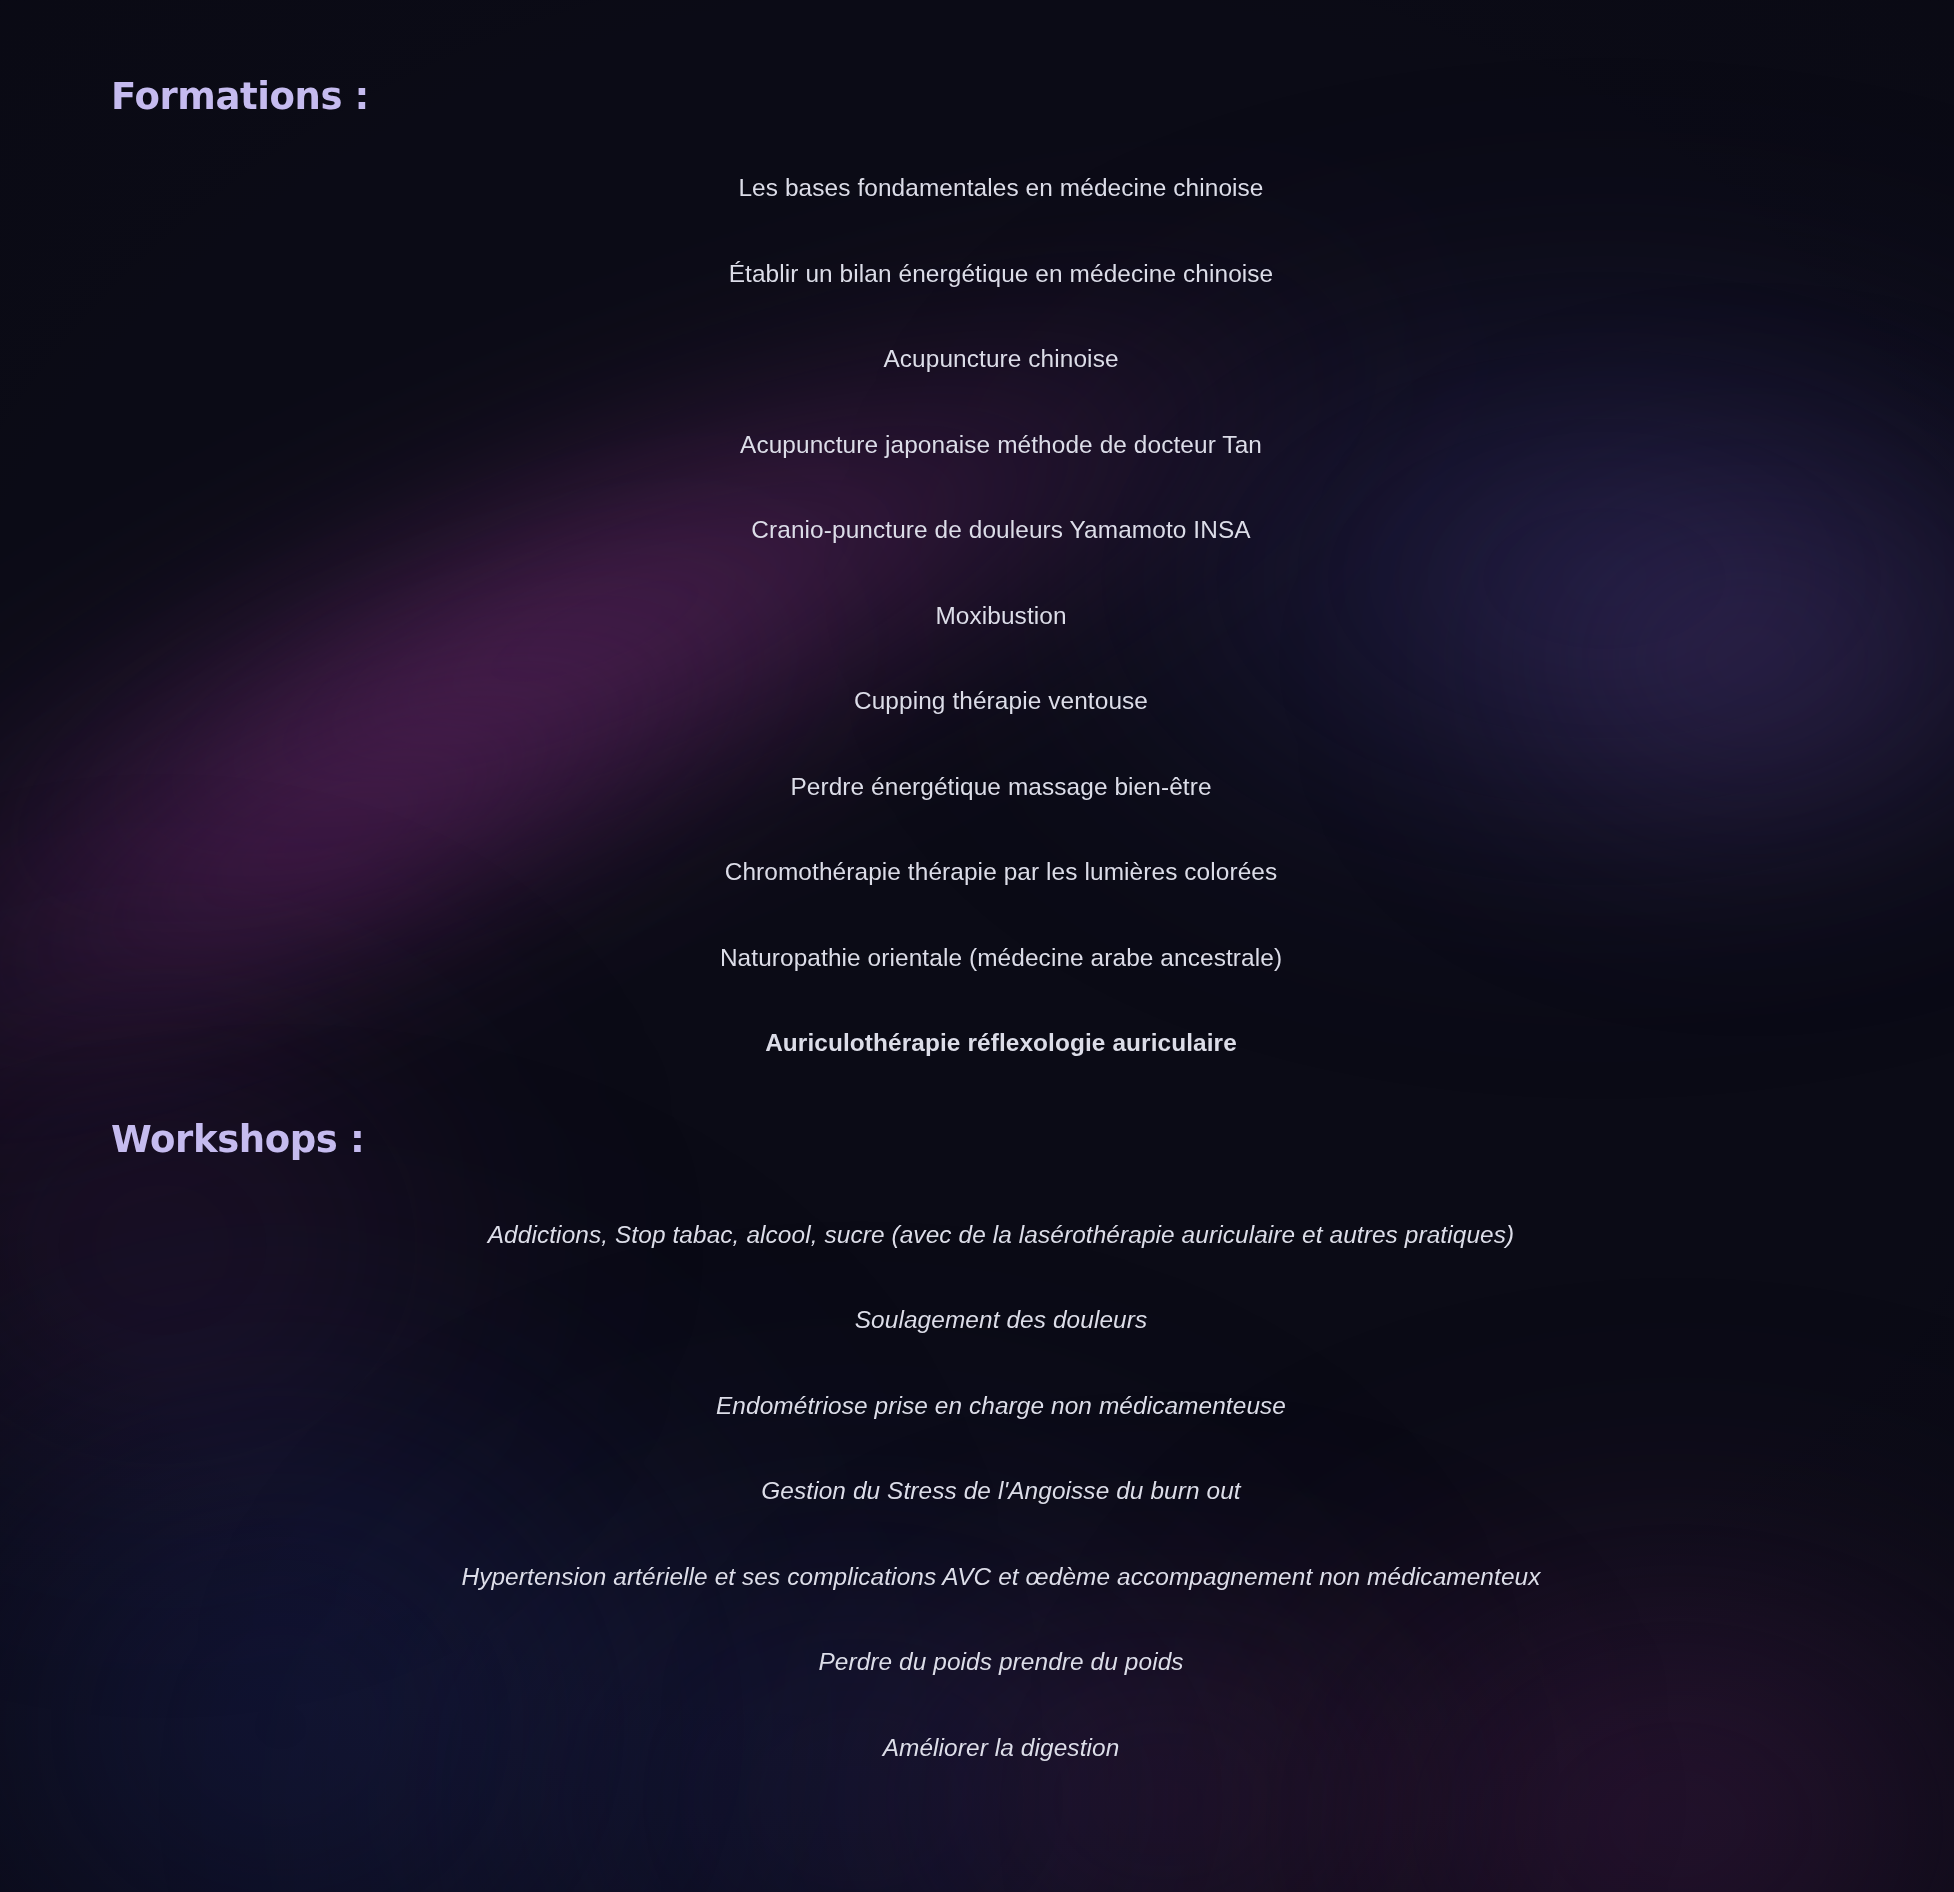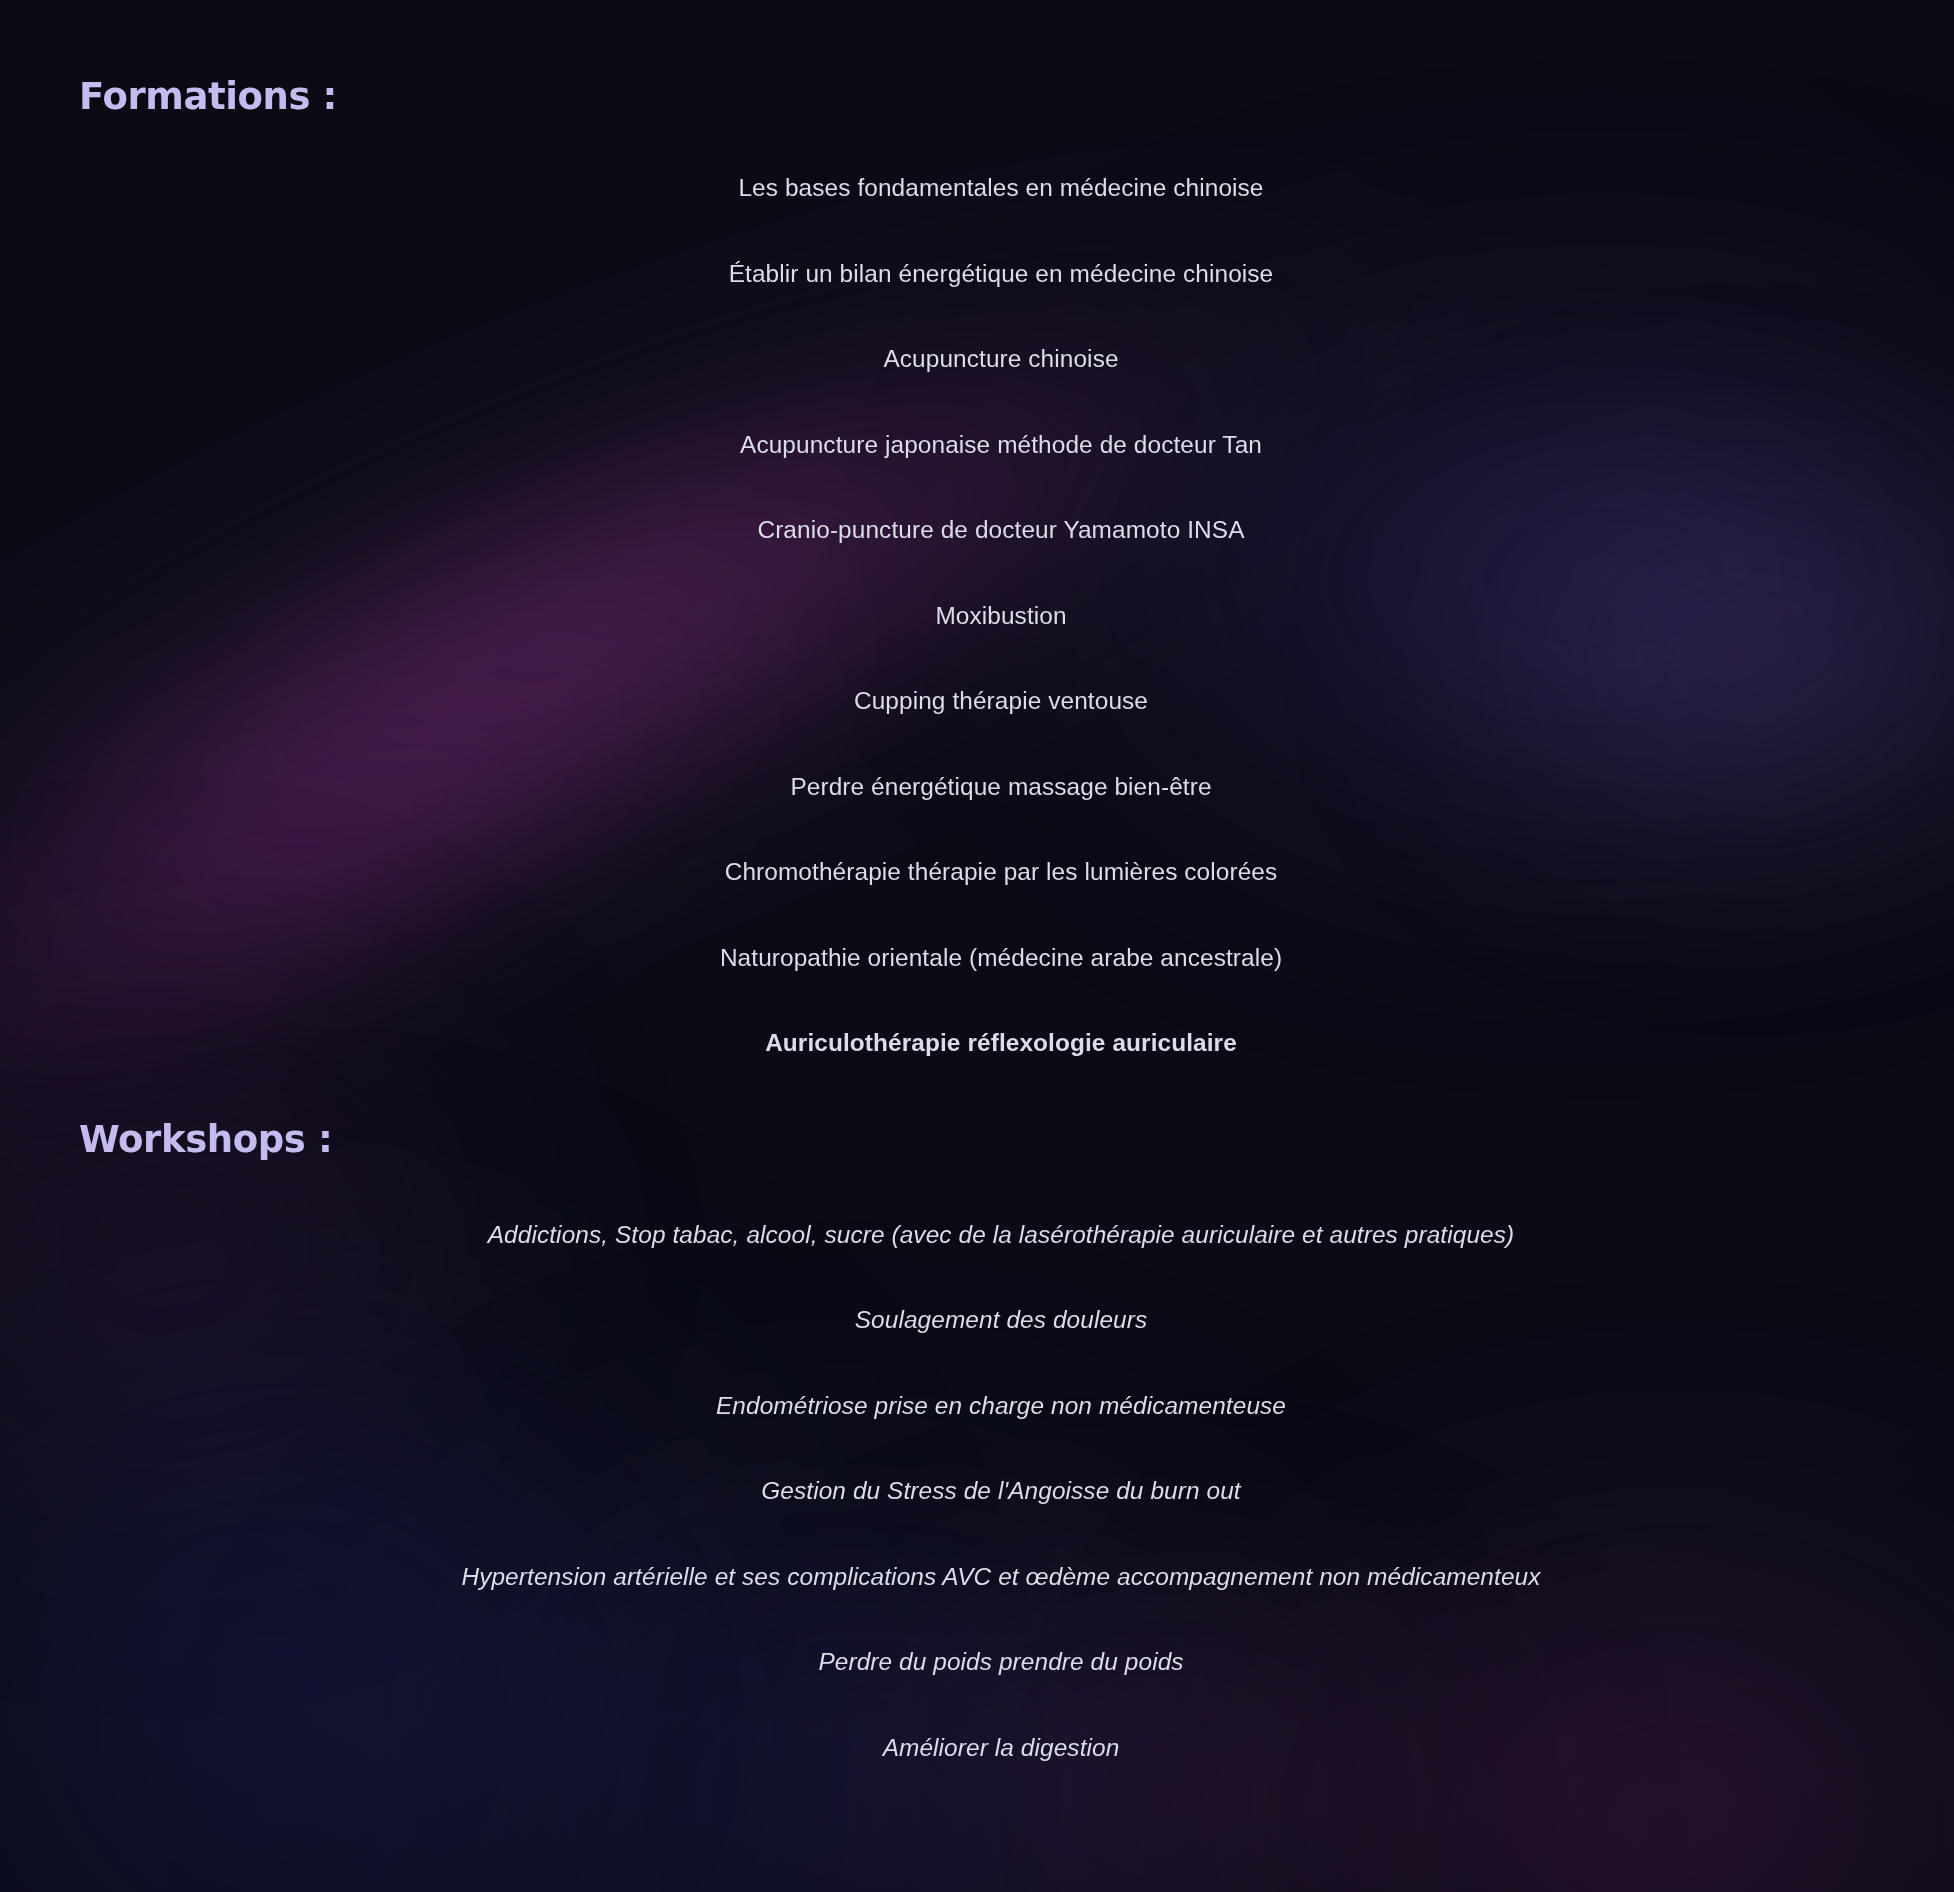--- a/index.html
+++ b/index.html
@@ -148,21 +148,21 @@
     box-sizing: border-box;
   }
 
   .section-heading {
     font-family: "DejaVu Sans", sans-serif;
     font-weight: bold;
     font-size: 37px;
     letter-spacing: -0.4px;
     color: #c5bbef;
     margin: 0;
-    padding-left: 79px;
+    padding-left: 111px;
   }
   #heading-formations { padding-top: 75px; }
   #heading-workshops  { padding-top: 59px; }
 
   .item-list {
     list-style: none;
     margin: 0;
     padding: 0;
     text-align: center;
   }
@@ -204,21 +204,21 @@
 
 <div id="content">
 
   <h2 id="heading-formations" class="section-heading">Formations :</h2>
 
   <ul id="formations-list" class="item-list">
     <li>Les bases fondamentales en médecine chinoise</li>
     <li>Établir un bilan énergétique en médecine chinoise</li>
     <li>Acupuncture chinoise</li>
     <li>Acupuncture japonaise méthode de docteur Tan</li>
-    <li>Cranio-puncture de docteur Yamamoto INSA</li>
+    <li>Cranio-puncture de douleurs Yamamoto INSA</li>
     <li>Moxibustion</li>
     <li>Cupping thérapie ventouse</li>
     <li>Perdre énergétique massage bien-être</li>
     <li>Chromothérapie thérapie par les lumières colorées</li>
     <li>Naturopathie orientale (médecine arabe ancestrale)</li>
     <li>Auriculothérapie réflexologie auriculaire</li>
   </ul>
 
   <h2 id="heading-workshops" class="section-heading">Workshops :</h2>
 

